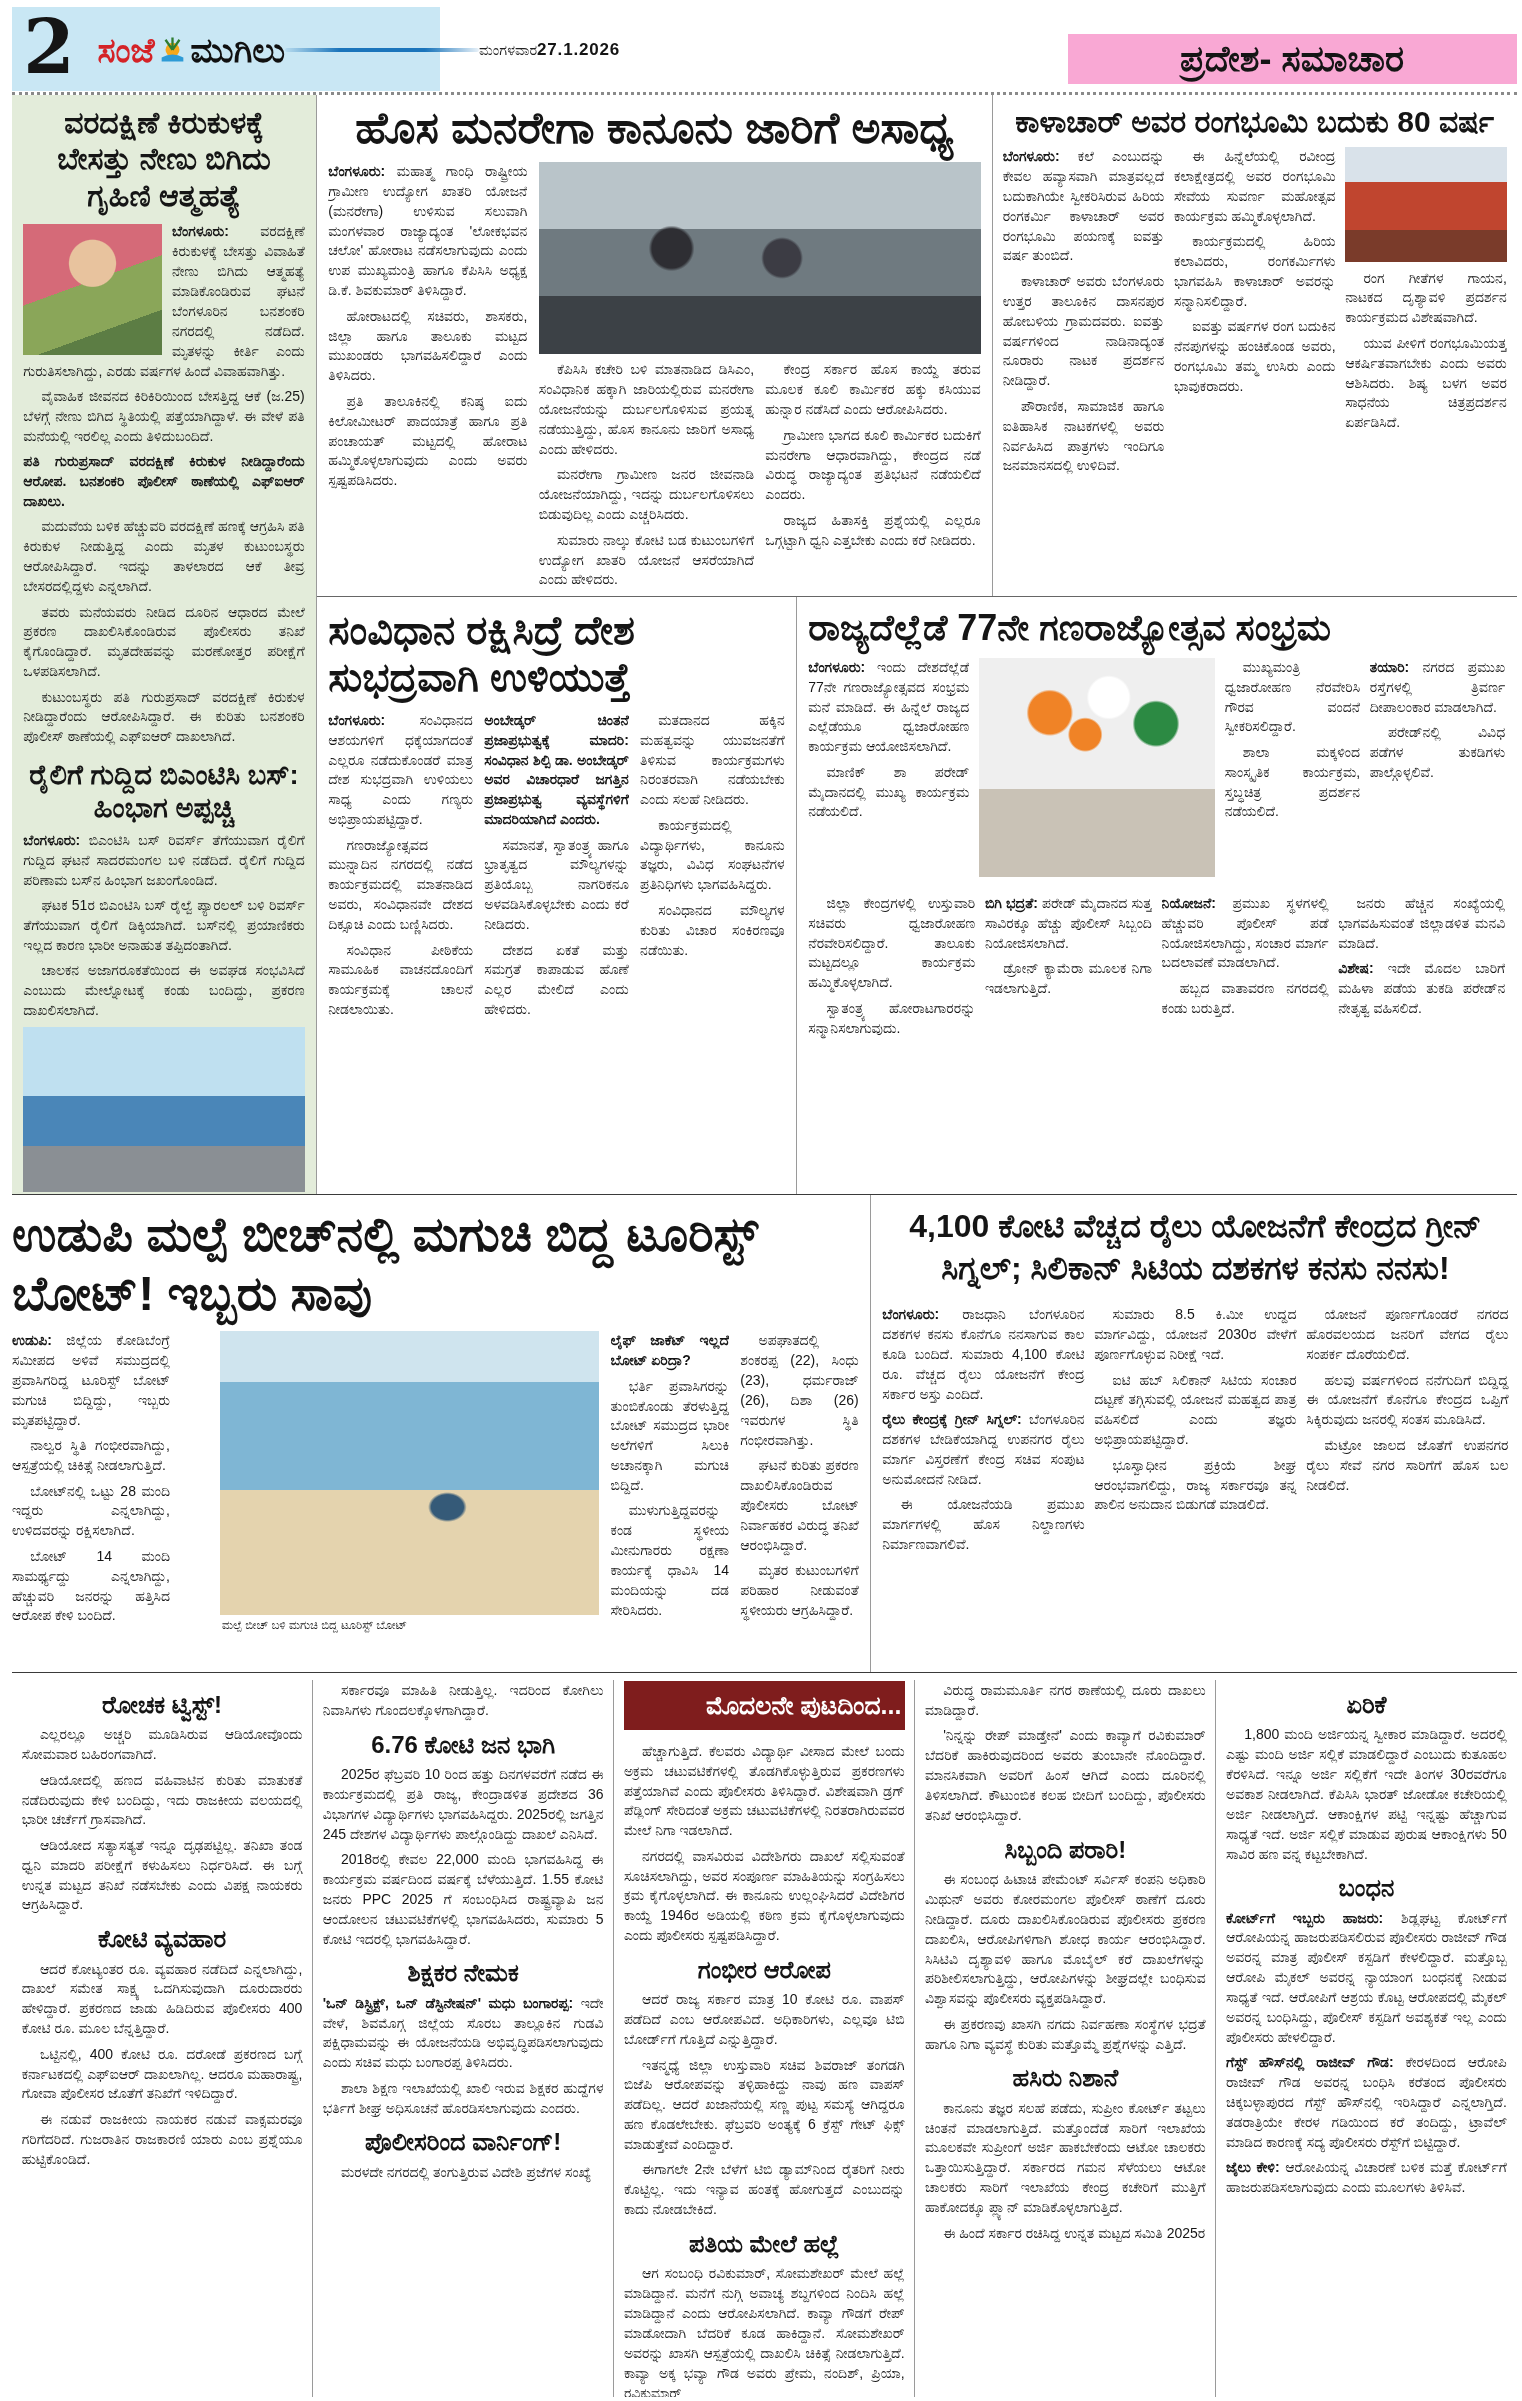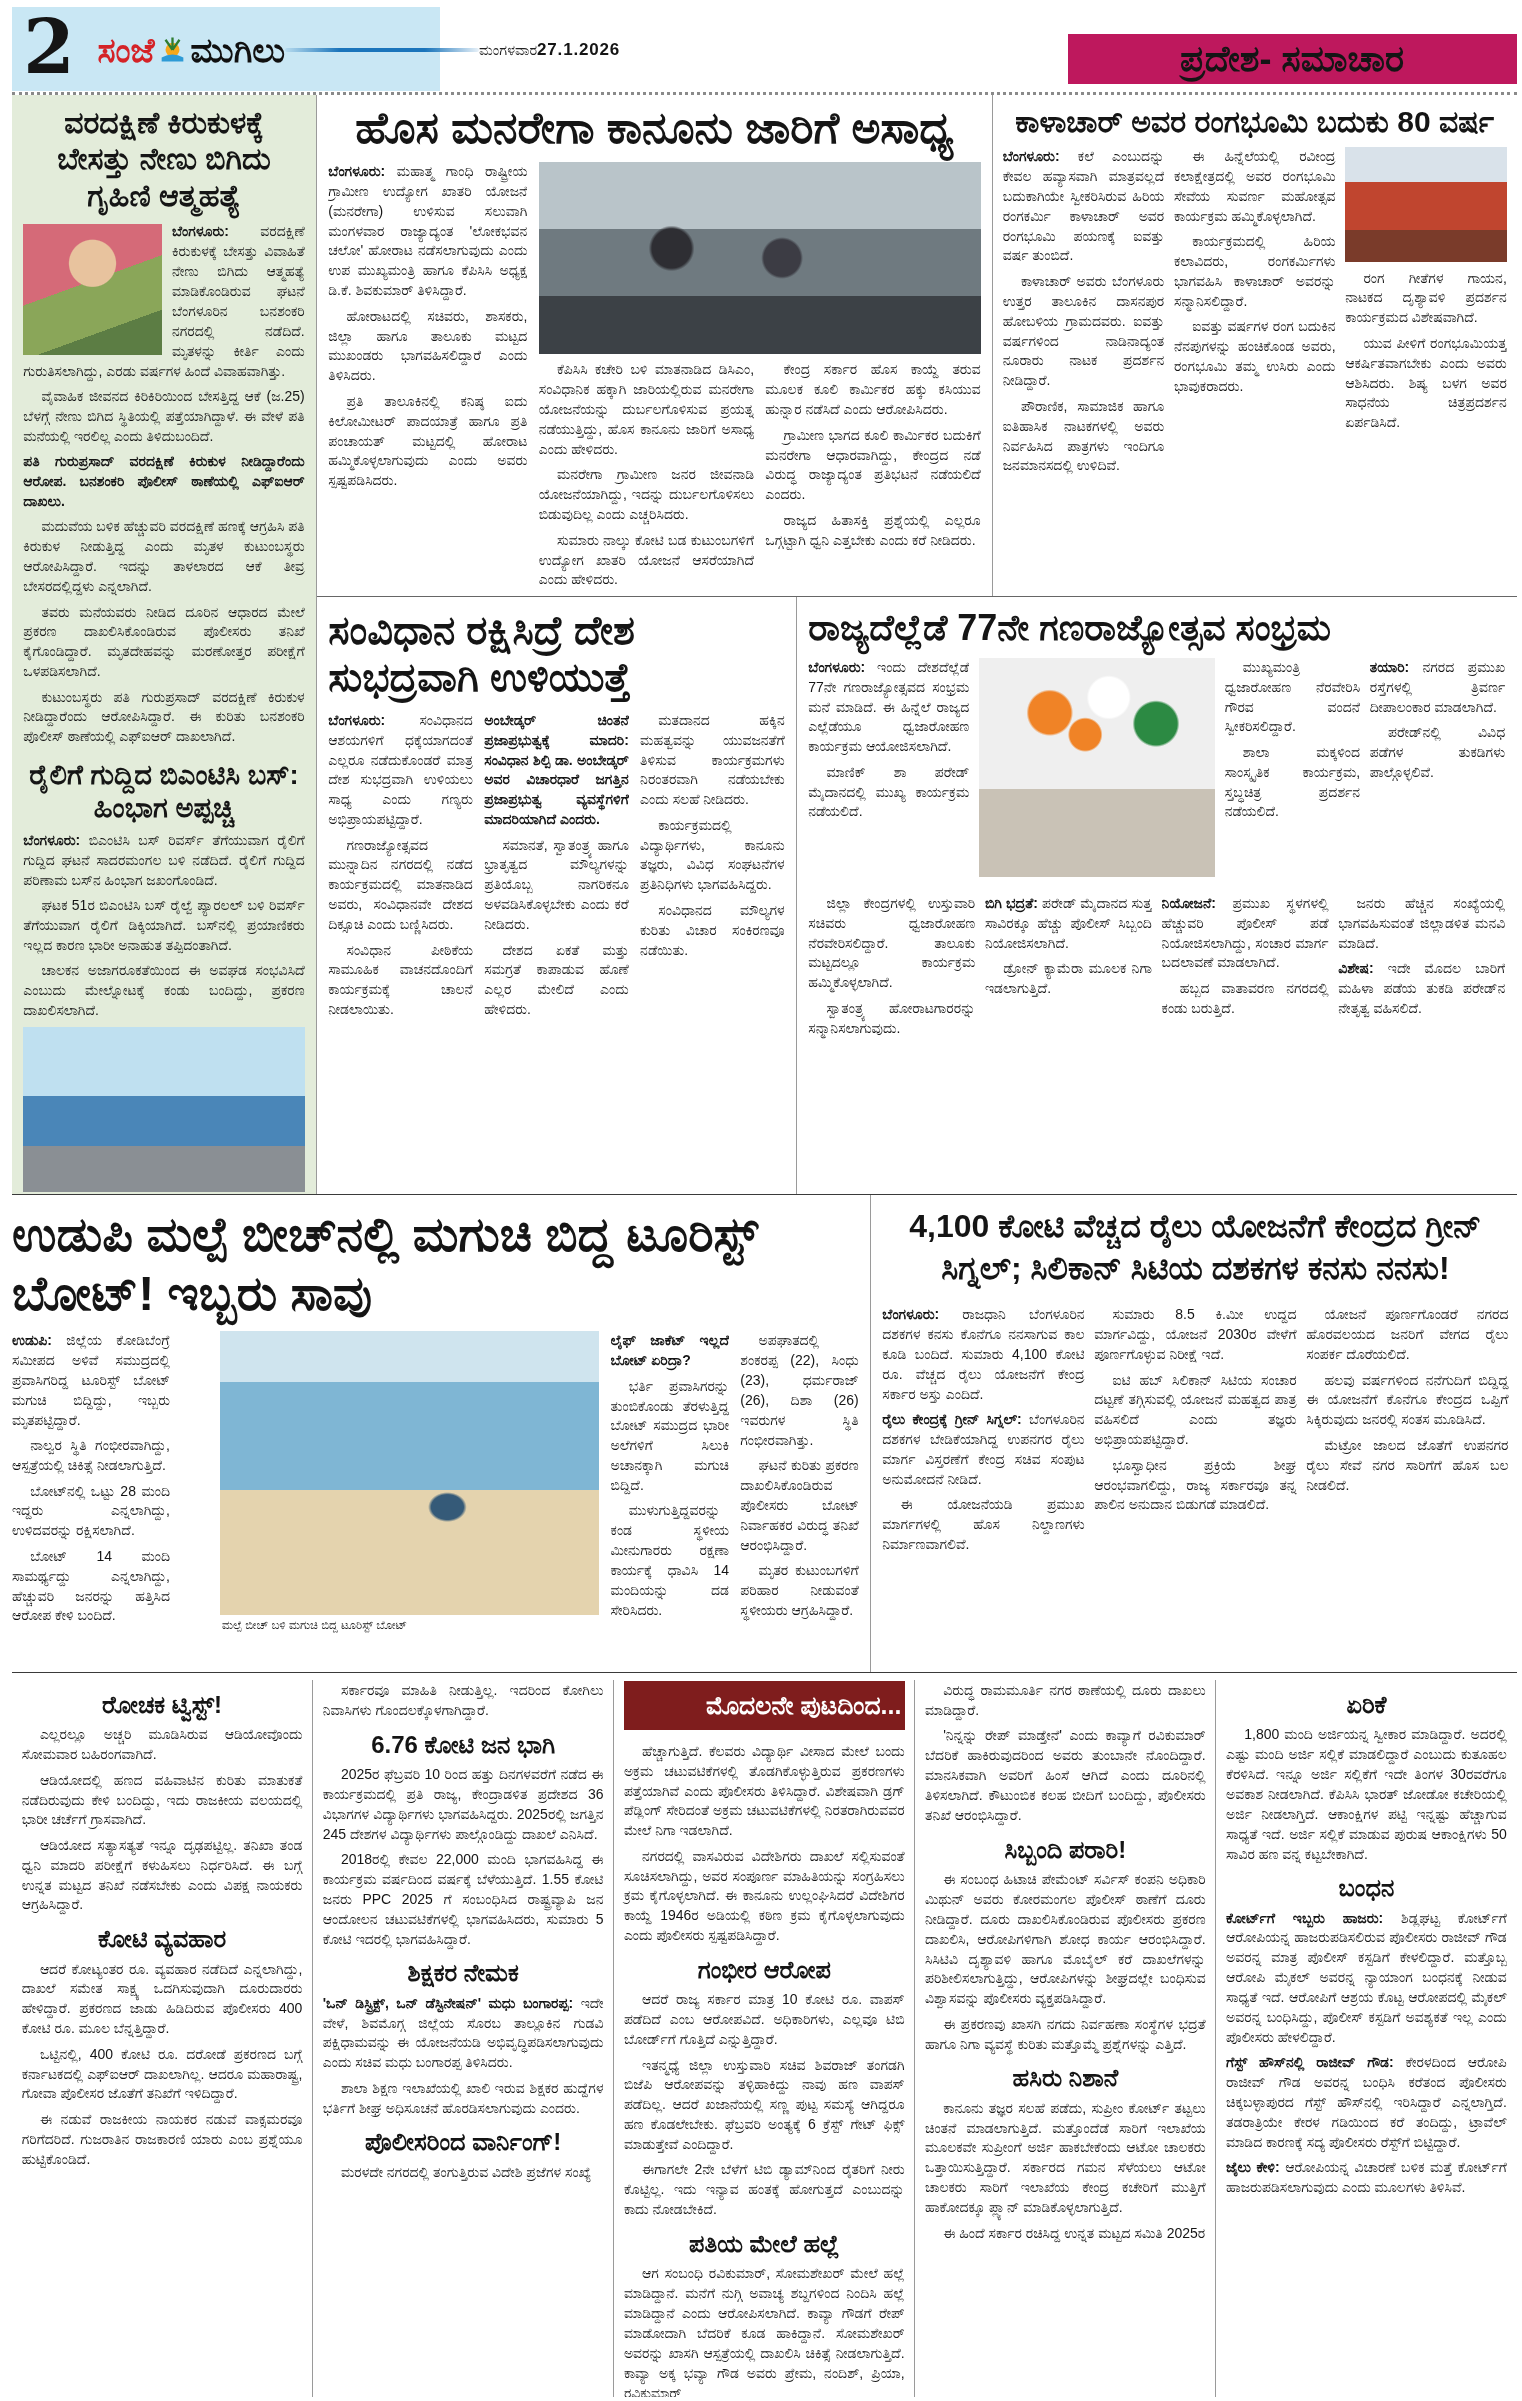--- a/index.html
+++ b/index.html
@@ -15,21 +15,21 @@
   .page-num { font-family:"DejaVu Serif","Liberation Serif",serif; font-size:74px; line-height:79px;
               font-weight:bold; padding:0 9.7px 0 3.2px; }
   .mast-divider { width:1.6px; background:#74b4d6; margin:4.8px 6.5px; }
   .mast-center { flex:1; display:flex; align-items:center; padding-top:3.2px; }
   .logo-line { display:flex; align-items:center; gap:2.4px; font-weight:bold; font-size:34px; line-height:1; }
   .logo-red { color:#d42327; } .logo-black { color:#101010; }
   .swoosh { width:194px; height:4px; border-radius:2.4px; margin:2.4px 0 1.6px;
             background:linear-gradient(90deg,rgba(27,117,187,.1),#1b75bb 28%,#1b75bb 72%,rgba(27,117,187,.1)); }
   .mast-day { font-size:14.5px; color:#222; }
   .mast-date { font-size:17px; font-weight:bold; letter-spacing:0.8px; }
-  .section-box { position:absolute; right:0; top:34px; width:449px; height:50px; background:#be185d;
+  .section-box { position:absolute; right:0; top:34px; width:449px; height:50px; background:#f9a8d4;
                  display:flex; align-items:center; justify-content:center; font-size:36px; font-weight:bold; }
 
   
   .main-upper { display:flex; height:1102px; border-top:3.2px dotted #8a8a8a; }
   .green-col { width:304px; background:#e3ecda; padding:8px 11.3px; display:flex; flex-direction:column; }
   .upper-right { flex:1; display:flex; flex-direction:column; border-left:0.8px solid #9a9a9a; }
   .row1 { height:502px; display:flex; border-bottom:0.8px solid #666; }
   .row2 { flex:1; display:flex; }
   .row3 { display:flex; height:478px; border-top:1.6px solid #3a3a3a; }
   .bottom { display:flex; height:725px; border-top:1.6px solid #3a3a3a; padding-top:6.5px; }

